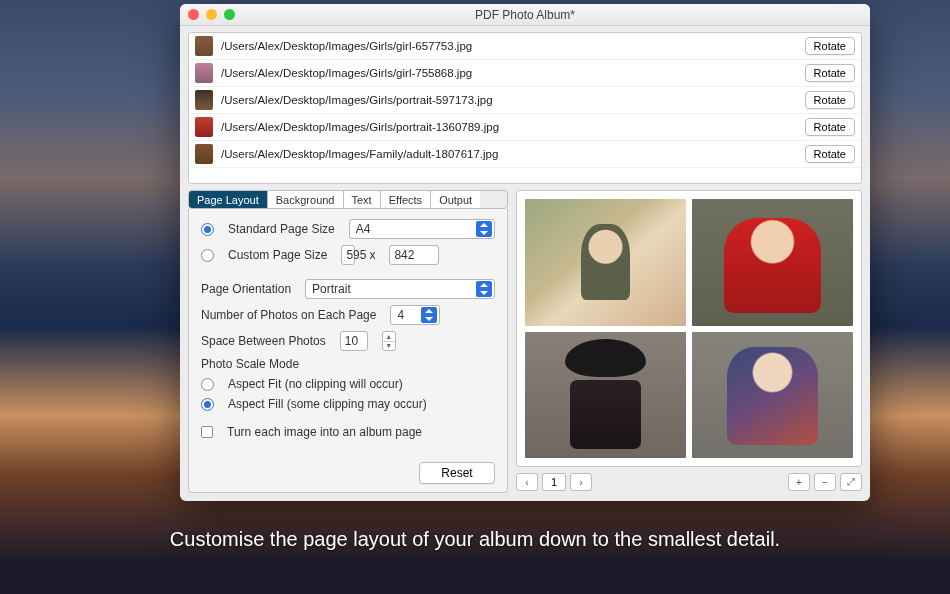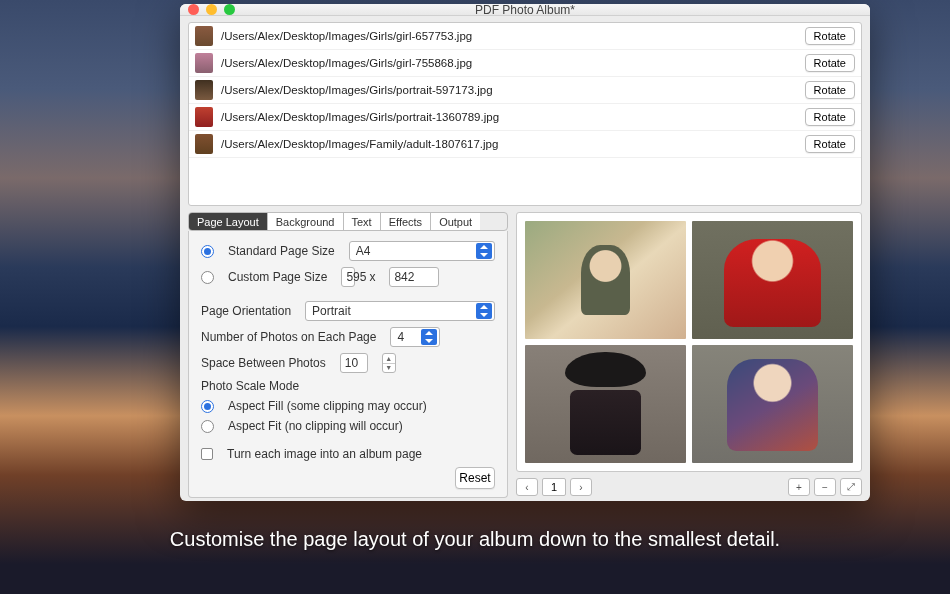--- a/index.html
+++ b/index.html
@@ -14,57 +14,58 @@
 }
 .window {
   position: absolute;
   left: 180px; top: 4px;
   width: 690px; height: 497px;
   background: #ececec;
   border-radius: 6px;
   box-shadow: 0 12px 40px rgba(0,0,0,.5);
   display: flex;
   flex-direction: column;
+  justify-content: flex-end;
 }
 .titlebar {
   height: 22px;
   display: flex; align-items: center;
   padding: 0 8px;
   border-bottom: 1px solid #d0d0d0;
   background: linear-gradient(#f6f6f6,#e8e8e8);
   border-radius: 6px 6px 0 0;
   position: relative;
 }
 .traffic { display:flex; gap:7px; }
 .dot{width:11px;height:11px;border-radius:50%;}
 .red{background:#ff5f57;}
 .yellow{background:#ffbd2e;}
 .green{background:#28c940;}
 .title{position:absolute; left:0; right:0; text-align:center; font-size:12px; color:#444;}
 .content{flex:1; display:flex; flex-direction:column; padding:6px 8px 8px;}
-.top-area{display:flex; gap:24px; height:184px;}
+.top-area{display:flex; gap:24px; height:152px;}
 .file-panel{flex:1; background:#fff; border:1px solid #c8c8c8; border-radius:3px; overflow-y:scroll; position:relative;}
 .file-row{display:flex; align-items:center; padding:3px 6px; border-bottom:1px solid #f0f0f0; gap:8px;}
 .thumb{width:18px;height:20px; border-radius:2px;}
 .th1{background:linear-gradient(#8a5a40,#6a4a30);}
 .th2{background:linear-gradient(#c0809a,#8a6070);}
 .th3{background:linear-gradient(#403020,#7a5a40);}
 .th4{background:linear-gradient(#c04030,#902020);}
 .th5{background:linear-gradient(#805030,#604020);}
 .file-path{flex:1; font-size:11.5px; color:#222;}
 .rotate-btn{background:#fff; border:1px solid #bbb; border-radius:4px; padding:2px 8px; font-size:11px; box-shadow:0 1px 1px rgba(0,0,0,.06);}
 .side-buttons{width:160px; display:flex; flex-direction:column; gap:4px; align-items:center;}
 .mac-btn{width:100%; background:#fff; border:1px solid #bbb; border-radius:4px; padding:3px 0; font-size:12px; text-align:center; box-shadow:0 1px 1px rgba(0,0,0,.06);}
 .spinner{width:28px;height:28px;border:1.5px solid #aaa; border-radius:50%; margin:6px 0 8px;}
 .bottom-area{flex:1; display:flex; gap:8px; margin-top:6px;}
 .tab-panel{width:320px; display:flex; flex-direction:column;}
 .tabs{display:flex; border:1px solid #bdbdbd; border-radius:4px; overflow:hidden; height:19px; font-size:11px;}
 .tab{flex:0 0 auto; padding:0 8px; display:flex; align-items:center; border-right:1px solid #bdbdbd; background:#fff; color:#333;}
 .tab:last-child{border-right:none;}
-.tab.active{background:#404040; color:#fff;}
+.tab.active{background:#0c4a6e; color:#fff;}
 .form{flex:1; border:1px solid #c8c8c8; border-top:none; background:#f4f4f4; border-radius:0 0 4px 4px; padding:10px 12px 8px; font-size:12px; color:#333; display:flex; flex-direction:column; gap:6px;}
 .row{display:flex; align-items:center; gap:14px;}
 .radio{width:13px;height:13px;border-radius:50%;border:1px solid #888;background:#fff;display:inline-flex;align-items:center;justify-content:center;}
 .radio.sel{border-color:#2b71e0;}
 .radio.sel::after{content:"";width:7px;height:7px;border-radius:50%;background:#2b71e0;}
 .select{height:20px;background:#fff;border:1px solid #b5b5b5;border-radius:3px;display:flex;align-items:center;justify-content:space-between;padding:0 2px 0 6px;font-size:12px;}
 .sel-caret{width:16px;height:16px;background:#2b71e0;border-radius:2px;position:relative;}
 .sel-caret::before,.sel-caret::after{content:"";position:absolute;left:4px;border-left:4px solid transparent;border-right:4px solid transparent;}
 .sel-caret::before{top:2px;border-bottom:4px solid #fff;}
 .sel-caret::after{bottom:2px;border-top:4px solid #fff;}
@@ -179,33 +180,33 @@
           <div class="row">
             <span>Space Between Photos</span>
             <div class="txt-input" style="width:28px">10</div>
             <div class="stepper">
                 <div>▲</div>
                 <div>▼</div>
               </div>
           </div>
           <div class="section-label">Photo Scale Mode</div>
           <div class="row">
+            <span class="radio"></span>
+            <span>Aspect Fit (no clipping will occur)</span>
+          </div>
+          <div class="row">
             <span class="radio sel"></span>
             <span>Aspect Fill (some clipping may occur)</span>
-          </div>
-          <div class="row">
-            <span class="radio"></span>
-            <span>Aspect Fit (no clipping will occur)</span>
           </div>
           <div class="row" style="margin-top:8px">
             <span class="cb"></span>
             <span>Turn each image into an album page</span>
           </div>
           <div class="reset-row">
-            <button class="mac-btn" style="width:40px">Reset</button>
+            <button class="mac-btn" style="width:76px">Reset</button>
           </div>
         </div>
       </div>
 
       <div class="preview">
         <div class="preview-page">
           <div class="ph ph1"></div>
           <div class="ph ph2"></div>
           <div class="ph ph3"></div>
           <div class="ph ph4"></div>

